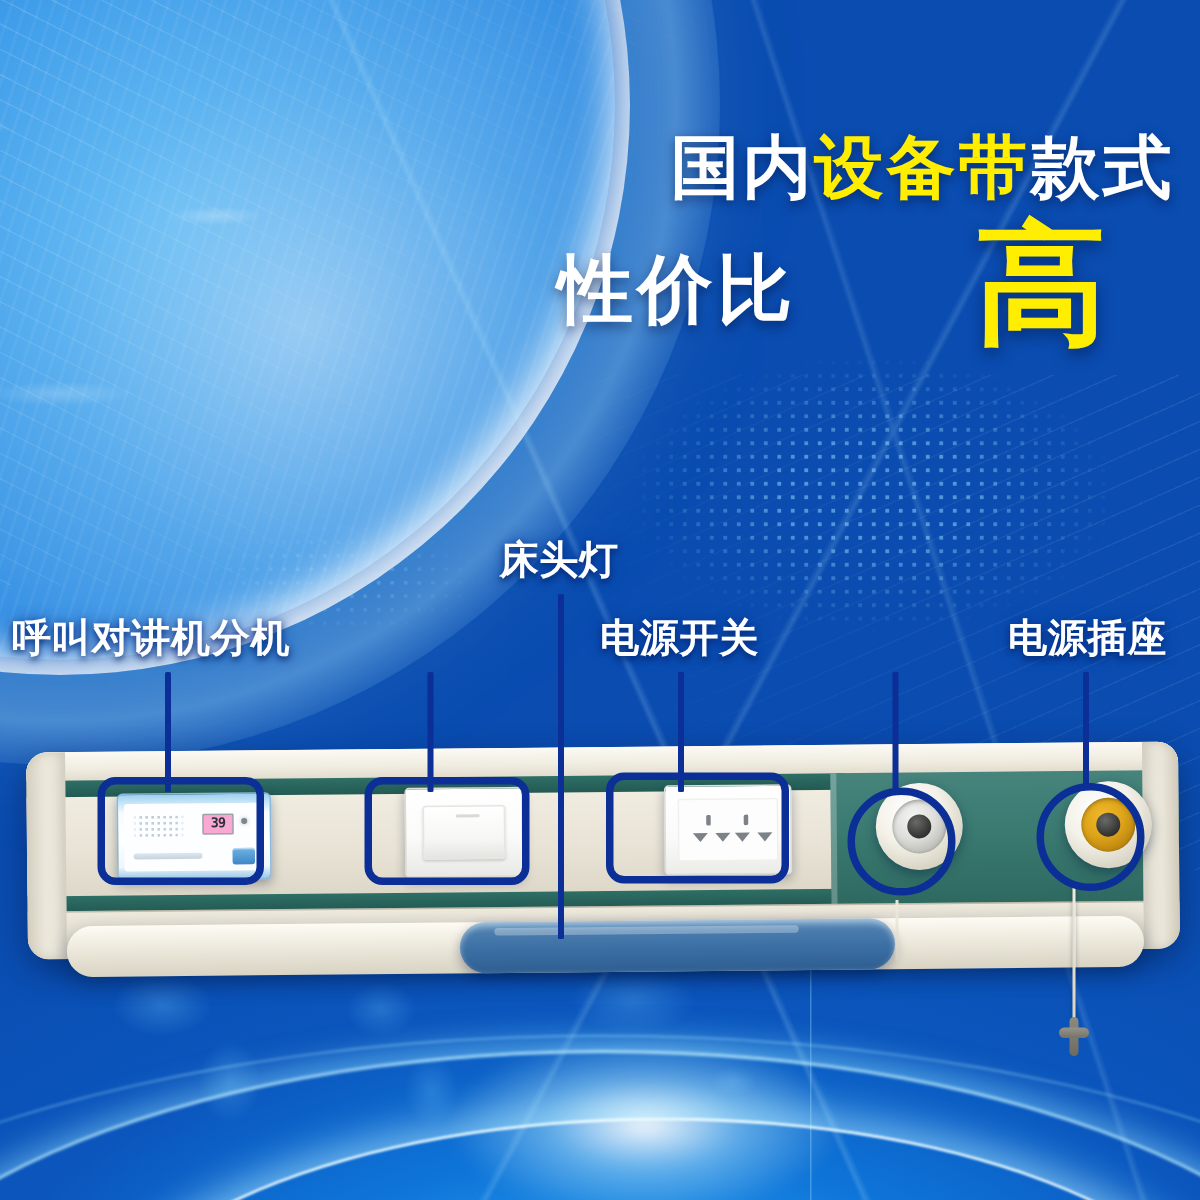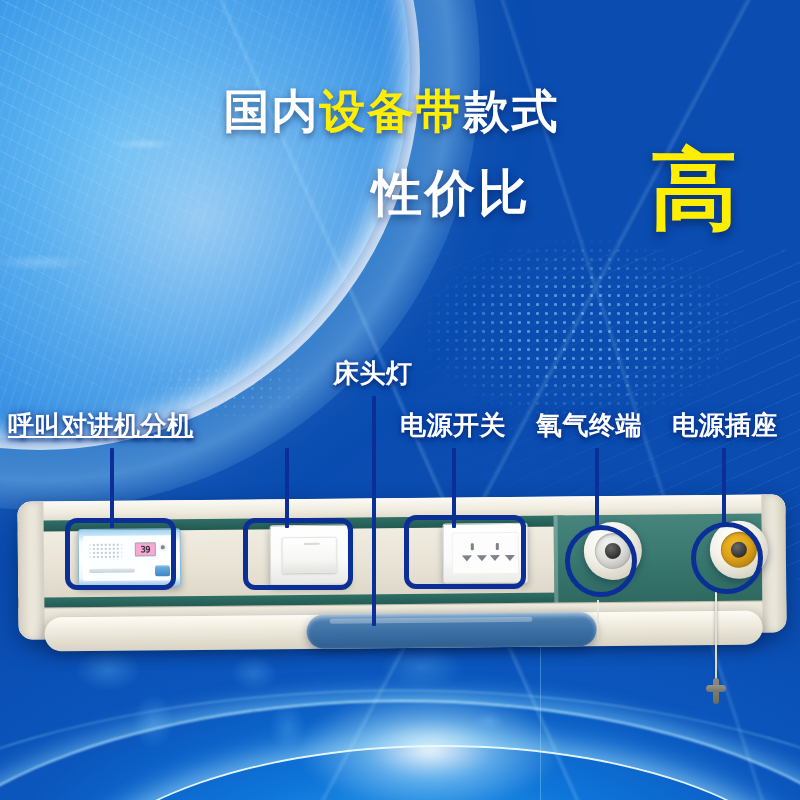--- a/index.html
+++ b/index.html
@@ -90,21 +90,21 @@
   .glowcore{position:absolute;left:300px;top:690px;width:260px;height:120px;border-radius:50%;
     background:radial-gradient(ellipse, rgba(255,255,255,.95) 0%, rgba(190,240,255,.45) 35%, rgba(150,220,255,0) 72%);
     filter:blur(5px);}
   .diag{position:absolute;inset:0;opacity:.20;
     background:
       linear-gradient(66deg, rgba(255,255,255,0) 49.6%, rgba(190,235,255,.9) 49.9%, rgba(255,255,255,0) 50.3%),
       linear-gradient(-62deg, rgba(255,255,255,0) 38.6%, rgba(190,235,255,.8) 38.9%, rgba(255,255,255,0) 39.3%),
       linear-gradient(72deg, rgba(255,255,255,0) 71.6%, rgba(190,235,255,.7) 71.9%, rgba(255,255,255,0) 72.3%);}
 
   
-  .headline{position:absolute;left:0;right:17px;top:88px;text-align:center;z-index:6;}
+  .headline{position:absolute;left:0;right:17px;top:88px;text-align:right;z-index:6;}
   .hl1{font-size:46px;font-weight:bold;letter-spacing:2px;line-height:1;
     white-space:nowrap;display:inline-block;}
   .hl1 .w{color:#ffffff;text-shadow:0 3px 7px rgba(0,20,70,.55);}
   .hl1 .y{color:#ffee00;text-shadow:0 3px 7px rgba(0,20,70,.55);}
   .row2{position:absolute;left:0;right:0;top:168px;z-index:6;}
   .hl2{position:absolute;left:372px;top:0;font-size:50px;font-weight:bold;color:#fff;
     letter-spacing:3px;line-height:1;text-shadow:0 3px 8px rgba(0,20,70,.55);}
   .hl3{position:absolute;left:650px;top:-22px;font-size:88px;font-weight:bold;color:#ffee00;
     line-height:1;text-shadow:0 4px 10px rgba(0,20,70,.55);}
 
@@ -247,24 +247,23 @@
 
   <div class="headline">
     <div class="hl1"><span class="w">国内</span><span class="y">设备带</span><span class="w">款式</span></div>
   </div>
   <div class="row2">
     <div class="hl2">性价比</div>
     <div class="hl3">高</div>
   </div>
 
   <div class="labels">
-    <div class="clabel" style="left:8px;top:412px;text-decoration:underline;">呼叫对讲机分机</div>
+    <div class="clabel" style="left:8px;top:412px;">呼叫对讲机分机</div>
     <div class="clabel" style="left:333px;top:360px;">床头灯</div>
     <div class="clabel" style="left:400px;top:412px;">电源开关</div>
-    <div class="clabel" style="left:536px;top:412px;">氧气终端</div>
     <div class="clabel" style="left:672px;top:412px;">电源插座</div>
   </div>
 
   <div class="lead" style="left:110px;top:448px;height:80px;"></div>
   <div class="lead" style="left:285px;top:448px;height:80px;"></div>
   <div class="lead" style="left:372px;top:396px;height:230px;"></div>
   <div class="lead" style="left:452px;top:448px;height:80px;"></div>
   <div class="lead" style="left:595px;top:448px;height:78px;"></div>
   <div class="lead" style="left:722px;top:448px;height:78px;"></div>
 

